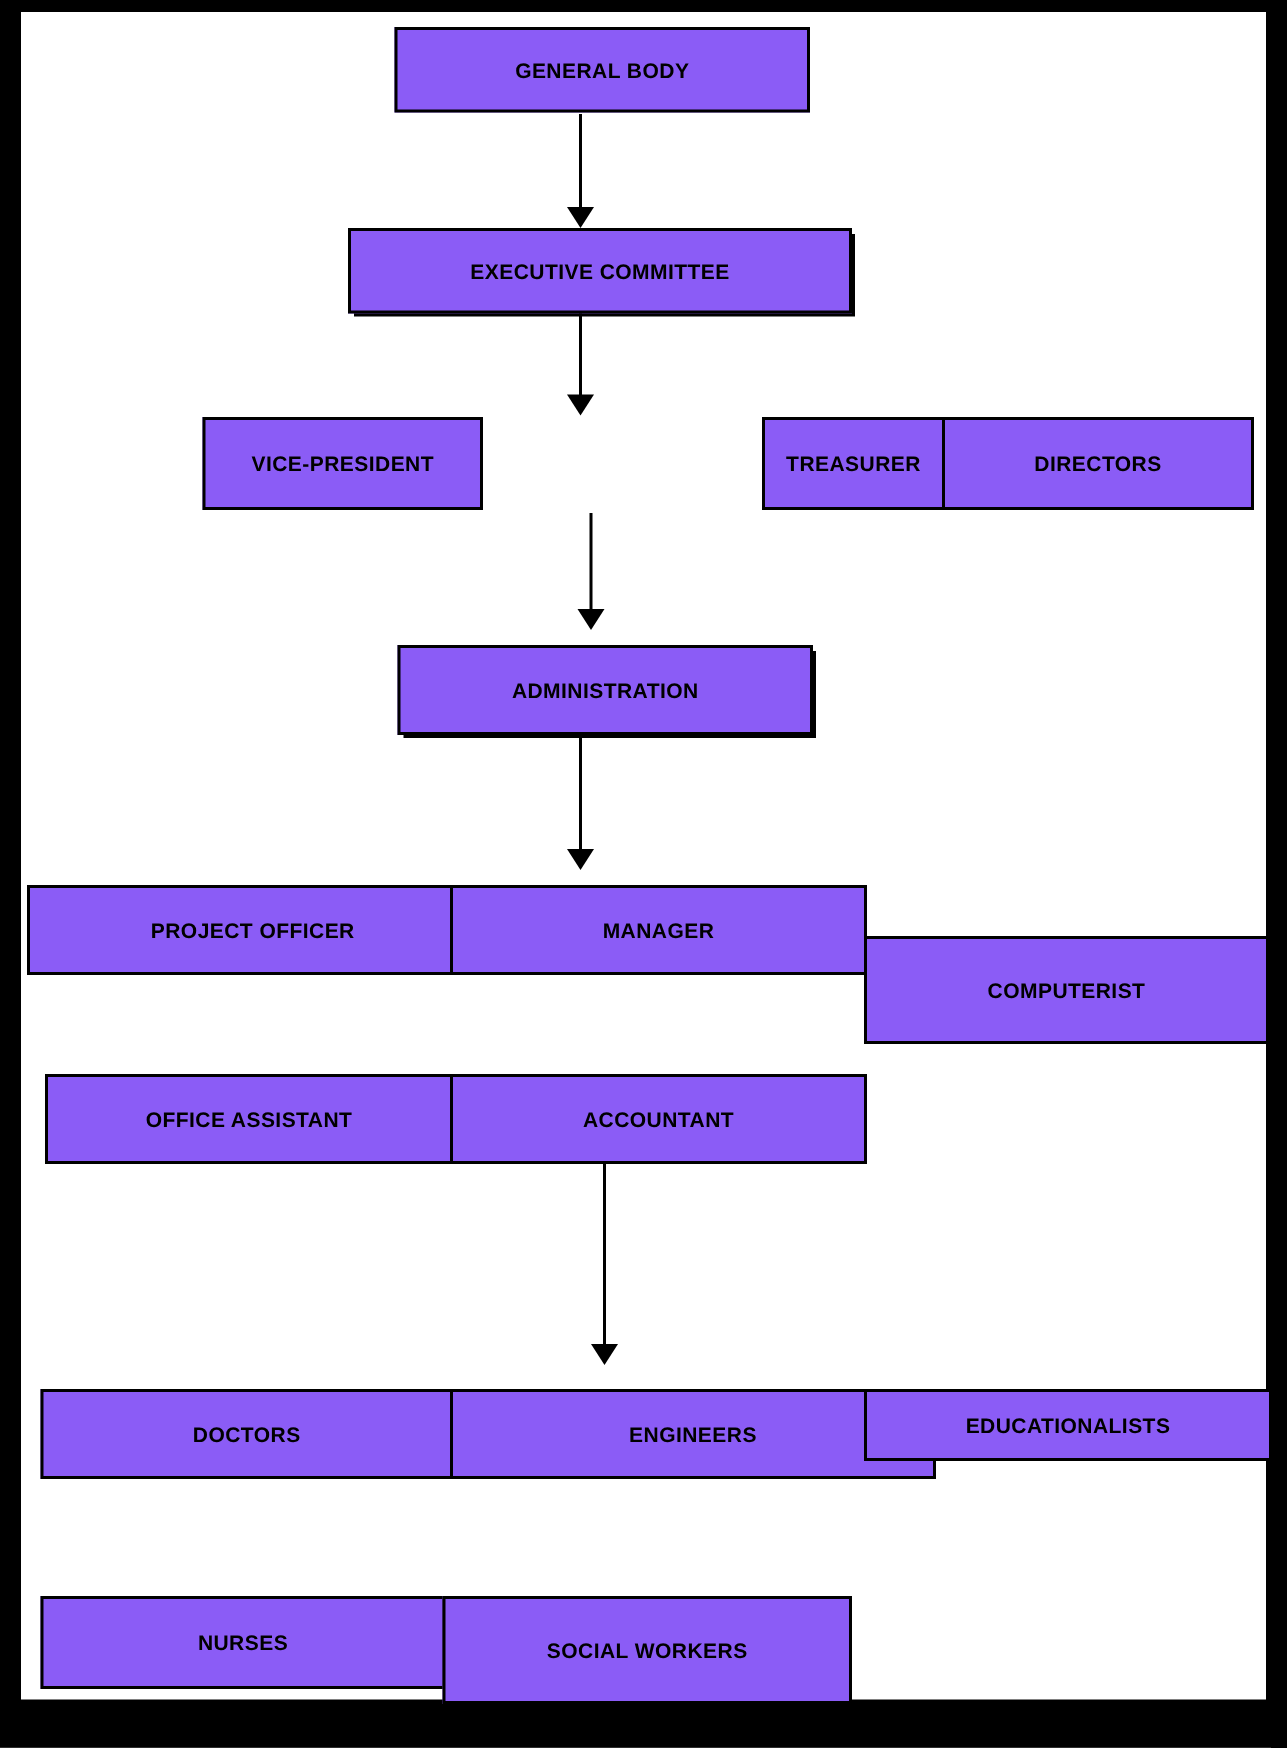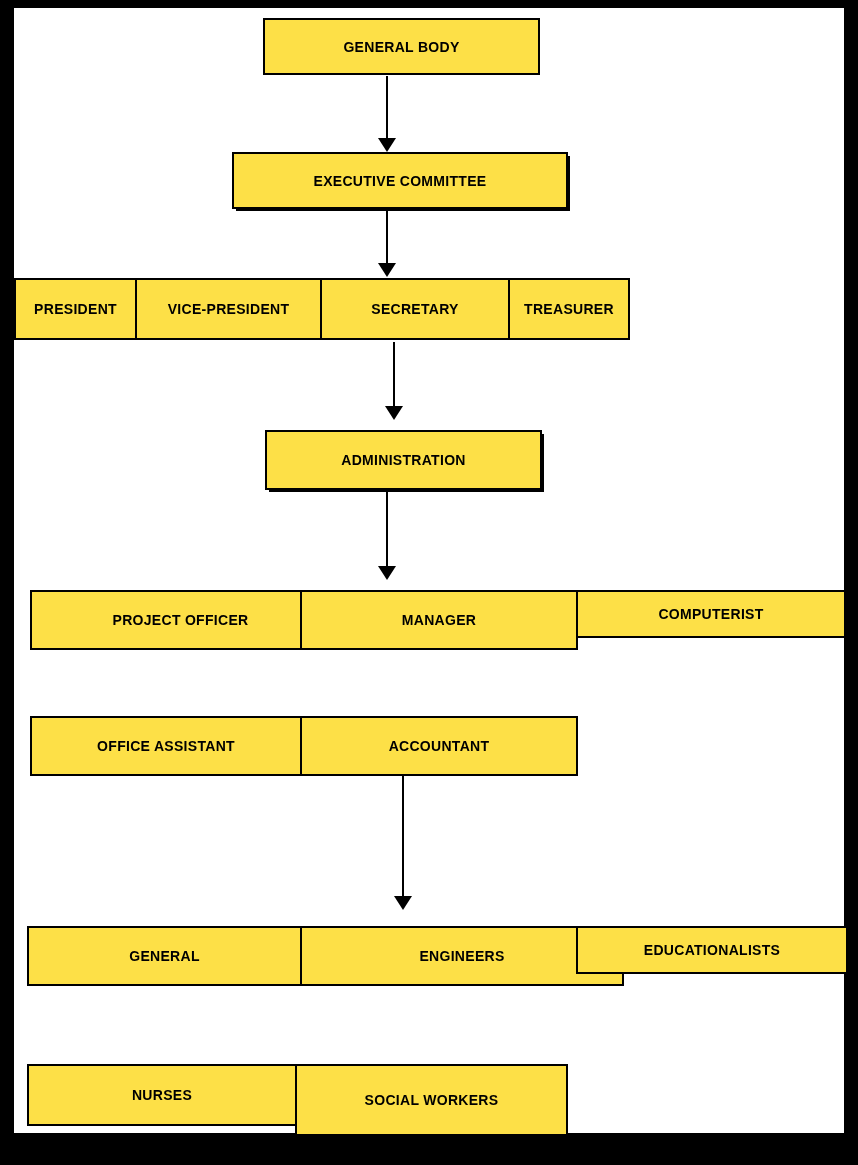--- a/index.html
+++ b/index.html
@@ -18,21 +18,21 @@
   #page {
     position: absolute;
     left: 14px;
     top: 8px;
     width: 830px;
     height: 1125px;
     background: #ffffff;
   }
   .node {
     position: absolute;
-    background: #fde047;
+    background: #8b5cf6;
     border: 2px solid #000000;
     box-sizing: border-box;
     display: flex;
     align-items: center;
     justify-content: center;
     text-align: center;
     font-size: 14px;
     font-weight: bold;
     letter-spacing: 0.3px;
     color: #000000;
@@ -63,42 +63,41 @@
   <div class="node" style="left:263px; top:18px; width:277px; height:57px;">GENERAL BODY</div>
 
   <div class="vline" style="left:386px; top:76px; height:64px;"></div>
   <div class="arrowhead" style="left:378px; top:138px;"></div>
 
   <div class="node shadow" style="left:232px; top:152px; width:336px; height:57px;">EXECUTIVE COMMITTEE</div>
 
   <div class="vline" style="left:386px; top:209px; height:56px;"></div>
   <div class="arrowhead" style="left:378px; top:263px;"></div>
 
-  <div class="node" style="left:14px; top:278px; width:123px; height:62px;">PRESIDENT</div>
   <div class="node" style="left:135px; top:278px; width:187px; height:62px;">VICE-PRESIDENT</div>
-  <div class="node" style="left:320px; top:278px; width:190px; height:62px;">SECRETARY</div>
   <div class="node" style="left:508px; top:278px; width:122px; height:62px;">TREASURER</div>
+  <div class="node" style="left:628px; top:278px; width:208px; height:62px;">DIRECTORS</div>
 
   <div class="vline" style="left:393px; top:342px; height:66px;"></div>
   <div class="arrowhead" style="left:385px; top:406px;"></div>
 
   <div class="node shadow" style="left:265px; top:430px; width:277px; height:60px;">ADMINISTRATION</div>
 
   <div class="vline" style="left:386px; top:490px; height:78px;"></div>
   <div class="arrowhead" style="left:378px; top:566px;"></div>
 
-  <div class="node" style="left:30px; top:590px; width:287px; height:60px;padding-left:14px;">PROJECT OFFICER</div>
+  <div class="node" style="left:18px; top:590px; width:287px; height:60px;padding-left:14px;">PROJECT OFFICER</div>
   <div class="node" style="left:300px; top:590px; width:278px; height:60px;">MANAGER</div>
-  <div class="node" style="left:576px; top:590px; width:270px; height:48px;">COMPUTERIST</div>
+  <div class="node" style="left:576px; top:624px; width:270px; height:72px;">COMPUTERIST</div>
 
   <div class="node" style="left:300px; top:716px; width:278px; height:60px;">ACCOUNTANT</div>
   <div class="node" style="left:30px; top:716px; width:272px; height:60px;">OFFICE ASSISTANT</div>
 
   <div class="vline" style="left:402px; top:776px; height:122px;"></div>
   <div class="arrowhead" style="left:394px; top:896px;"></div>
 
-  <div class="node" style="left:27px; top:926px; width:275px; height:60px;">GENERAL</div>
+  <div class="node" style="left:27px; top:926px; width:275px; height:60px;">DOCTORS</div>
   <div class="node" style="left:300px; top:926px; width:324px; height:60px;">ENGINEERS</div>
   <div class="node" style="left:576px; top:926px; width:272px; height:48px;">EDUCATIONALISTS</div>
 
   <div class="node" style="left:27px; top:1064px; width:270px; height:62px;">NURSES</div>
   <div class="node" style="left:295px; top:1064px; width:273px; height:72px;">SOCIAL WORKERS</div>
 </div>
 
 </body></html>

